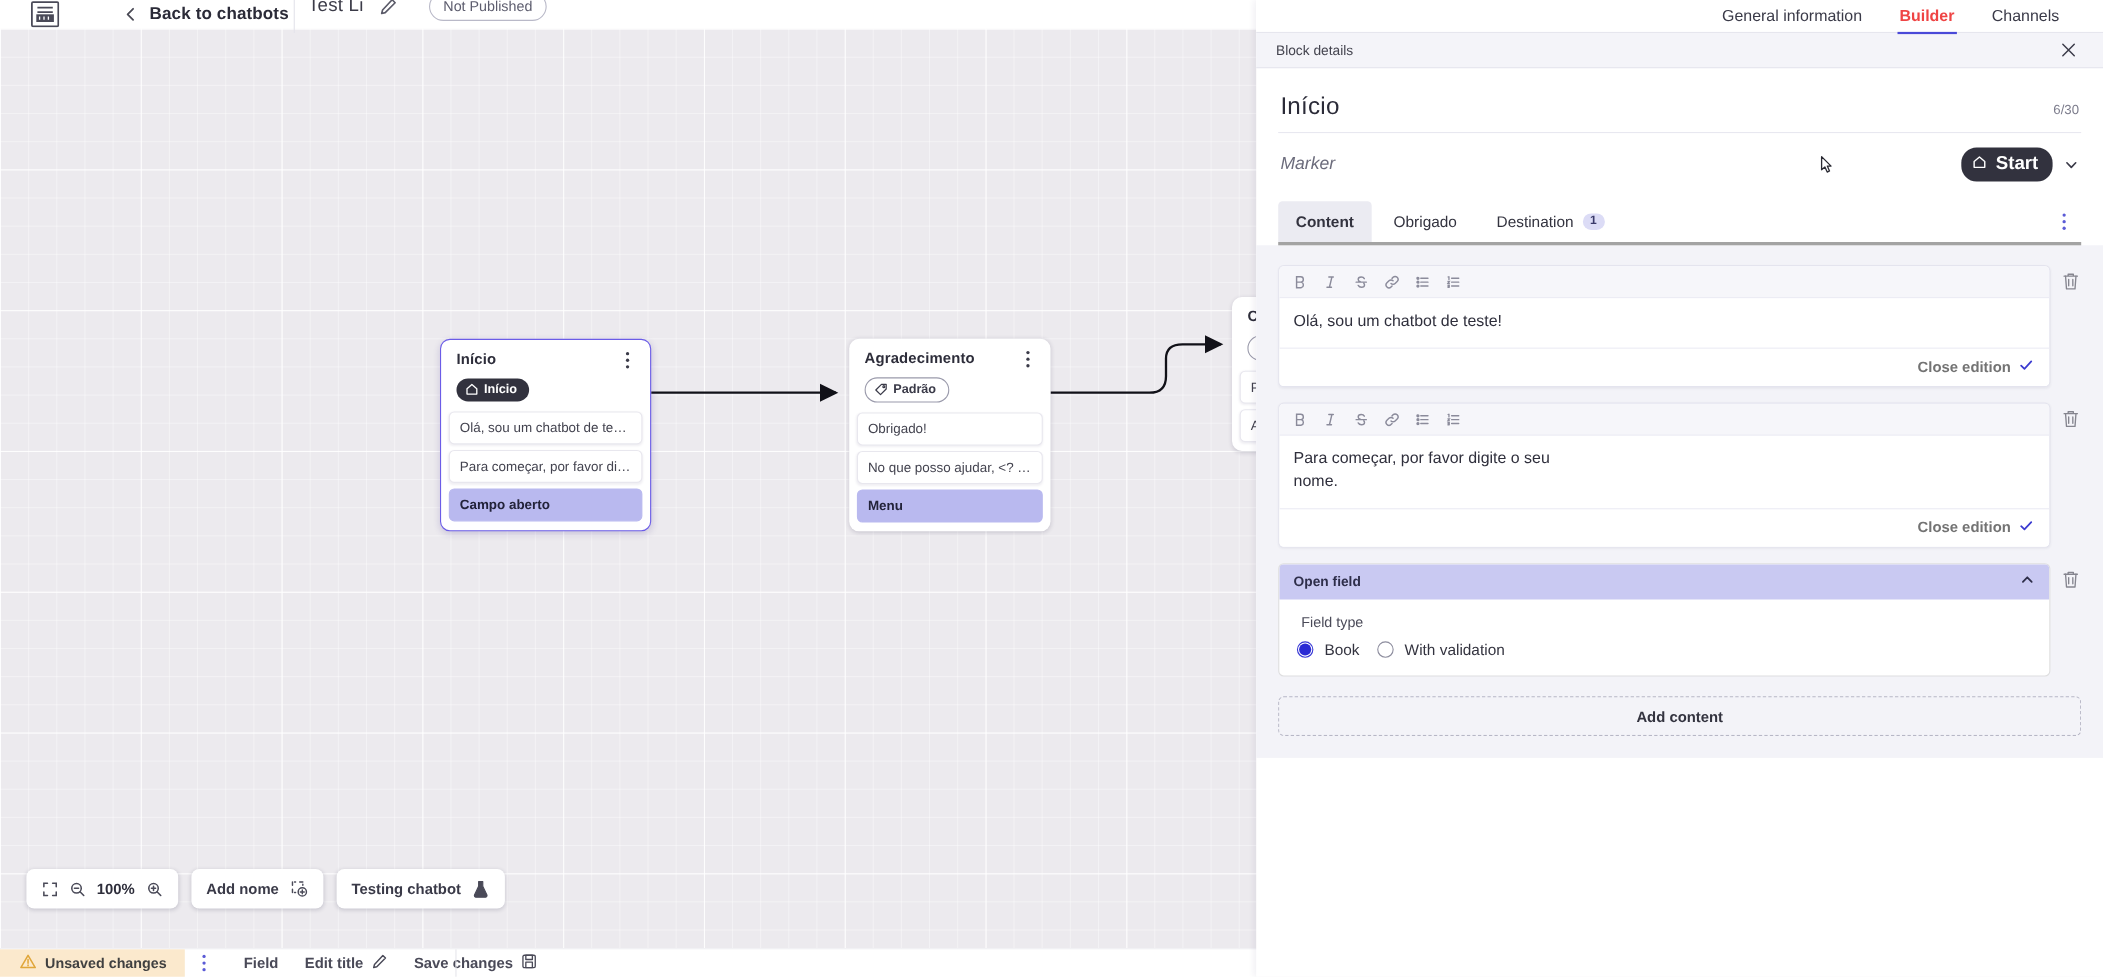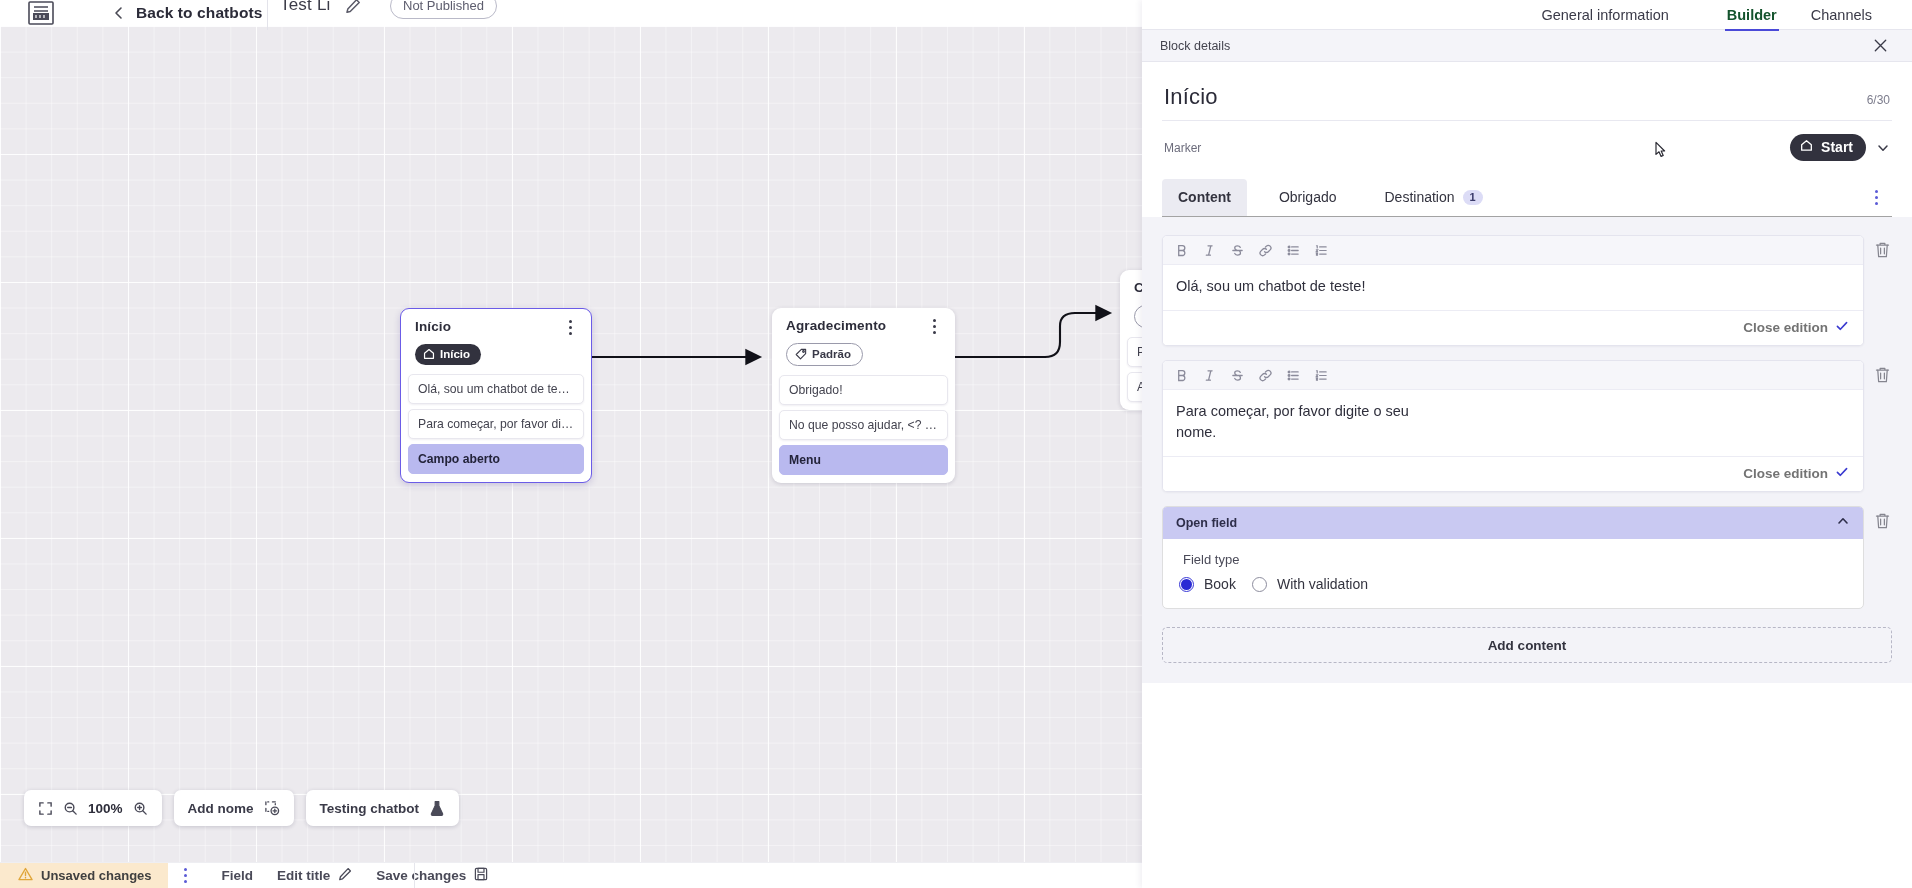--- a/index.html
+++ b/index.html
@@ -134,21 +134,21 @@
     background:#ffffff; z-index: 40;
     box-shadow: -2px 0 6px rgba(40,30,80,.07);
   }
   .panel-tabs {
     height: 30px; display:flex; align-items:center; justify-content:flex-end;
     gap: 34px; padding-right: 40px; border-bottom: 1px solid #e6e6ee;
     background:#fff;
   }
   .ptab { font-size:14.5px; color:#3a3a48; height:30px; display:flex; align-items:center;
           cursor:pointer; position:relative;}
-  .ptab.active { color:#14532d; font-weight:bold;margin-left:24px; }
+  .ptab.active { color:#ef4444; font-weight:bold; }
   .ptab.active::after {
     content:""; position:absolute; left:-2px; right:-2px; bottom:-1px; height:2px; background:#4a49d8;
   }
   .panel-subhead {
     height: 32px; background:#f4f4f9; display:flex; align-items:center;
     justify-content:space-between; padding: 0 22px 0 18px;
     border-bottom:1px solid #e6e6ee;
   }
   .panel-subhead span { font-size:12.5px; color:#44444f; }
   .close-x { width:18px;height:18px; cursor:pointer; color:#3a3a48; }
@@ -158,32 +158,32 @@
     display:flex; align-items:baseline; justify-content:space-between;
     padding: 22px 2px 10px;
     border-bottom: 1px solid #e8e8f0;
   }
   .blk-title { font-size: 22px; color:#2b2b38; letter-spacing:.2px;}
   .blk-count { font-size:12px; color:#7c7c8c; }
   .marker-row {
     display:flex; align-items:center; justify-content:space-between;
     padding: 13px 2px 0;
   }
-  .marker-lbl { font-size:12px; color:#6c6c7c; }
+  .marker-lbl { font-size:16px; color:#6c6c7c;font-style:italic; }
   .marker-right { display:flex; align-items:center; gap:10px;}
   .start-pill {
     display:inline-flex; align-items:flex-end; gap:8px;
     background:#32323e; color:#fff; border-radius:14px;
-    padding: 5px 13px 6px 10px; font-size:14px; font-weight:bold;
+    padding: 5px 13px 6px 10px; font-size:17px; font-weight:bold;
   }
   .chev-sm { width:14px;height:14px;color:#3a3a48; }
 
   .tabs2 {
-    display:flex; align-items:center; gap: 16px; margin-top: 18px;
-    border-bottom: 1px solid #a3a3a3; position:relative;
+    display:flex; align-items:center; gap: 4px; margin-top: 18px;
+    border-bottom: 3px solid #a3a3a3; position:relative;
   }
   .tab2 {
     font-size:14px; color:#33333f; padding: 10px 16px 11px; cursor:pointer;
     display:flex; align-items:center; gap:8px; position:relative;
   }
   .tab2.active { background:#ebebf2; font-weight:bold; border-radius:4px 4px 0 0; }
   .tab2-badge {
     background:#dcdcf6; color:#3a3a6a; font-size:11px; font-weight:bold;
     border-radius:10px; padding:1px 7px 2px;
   }

